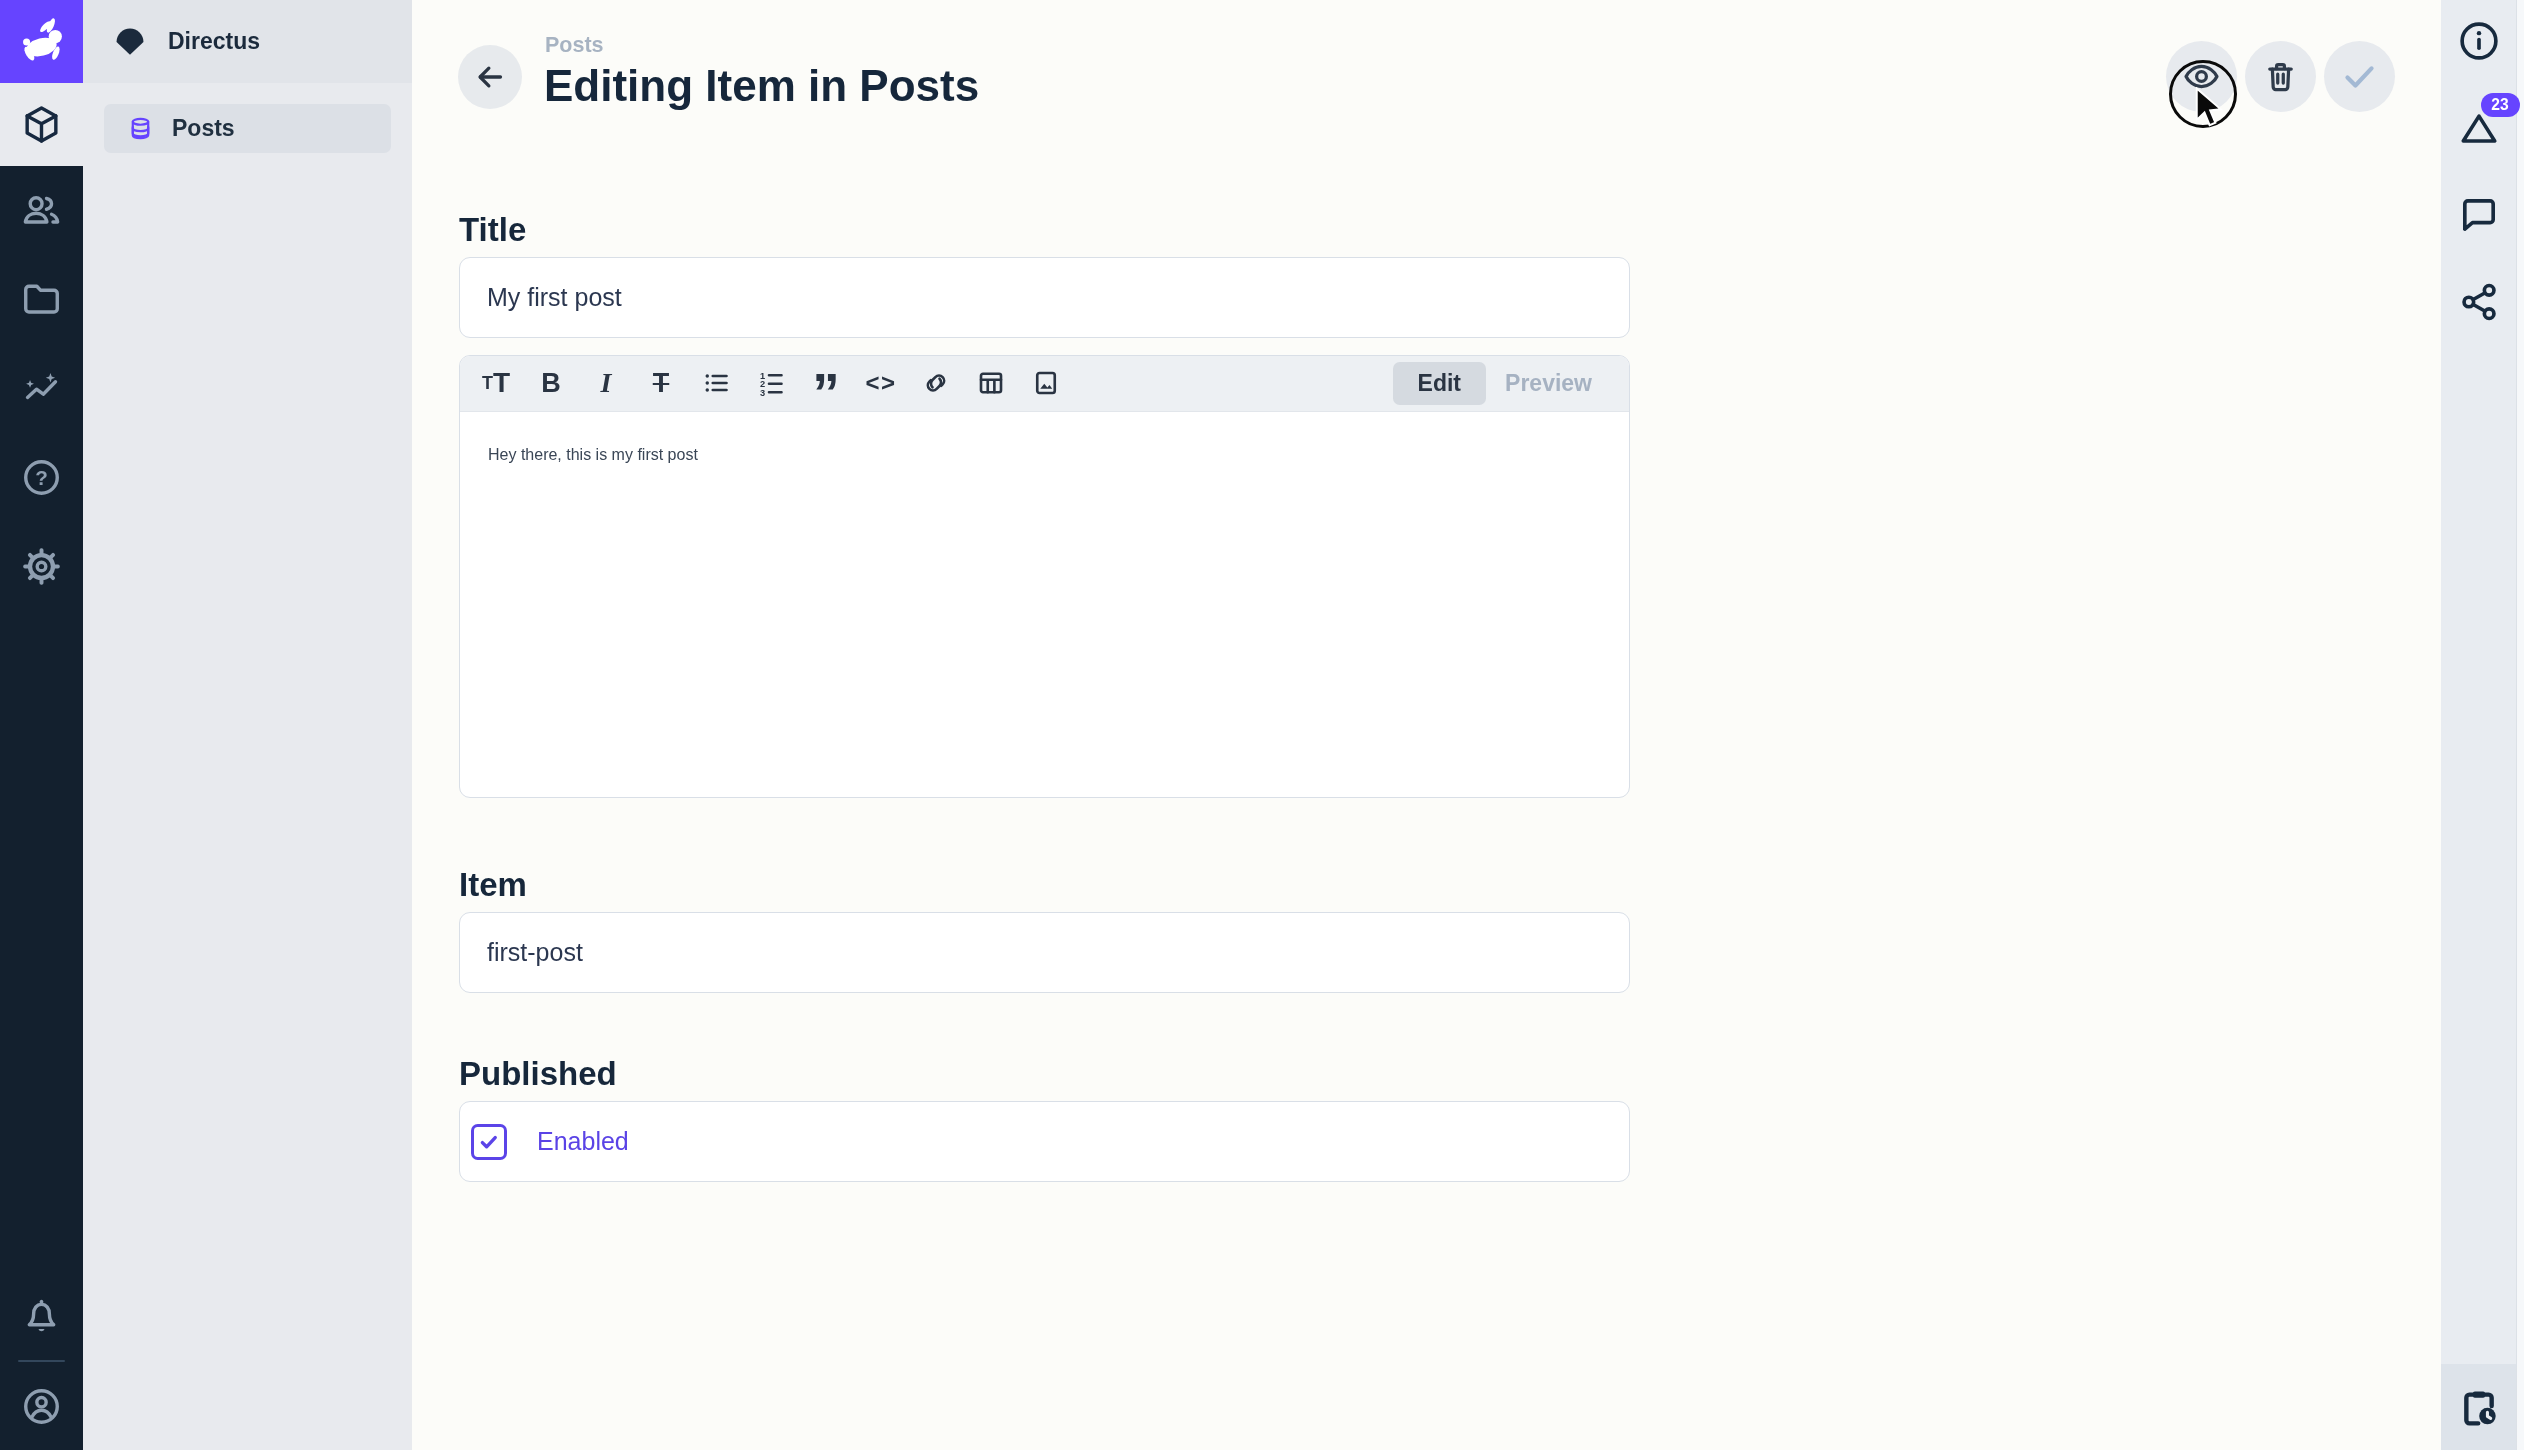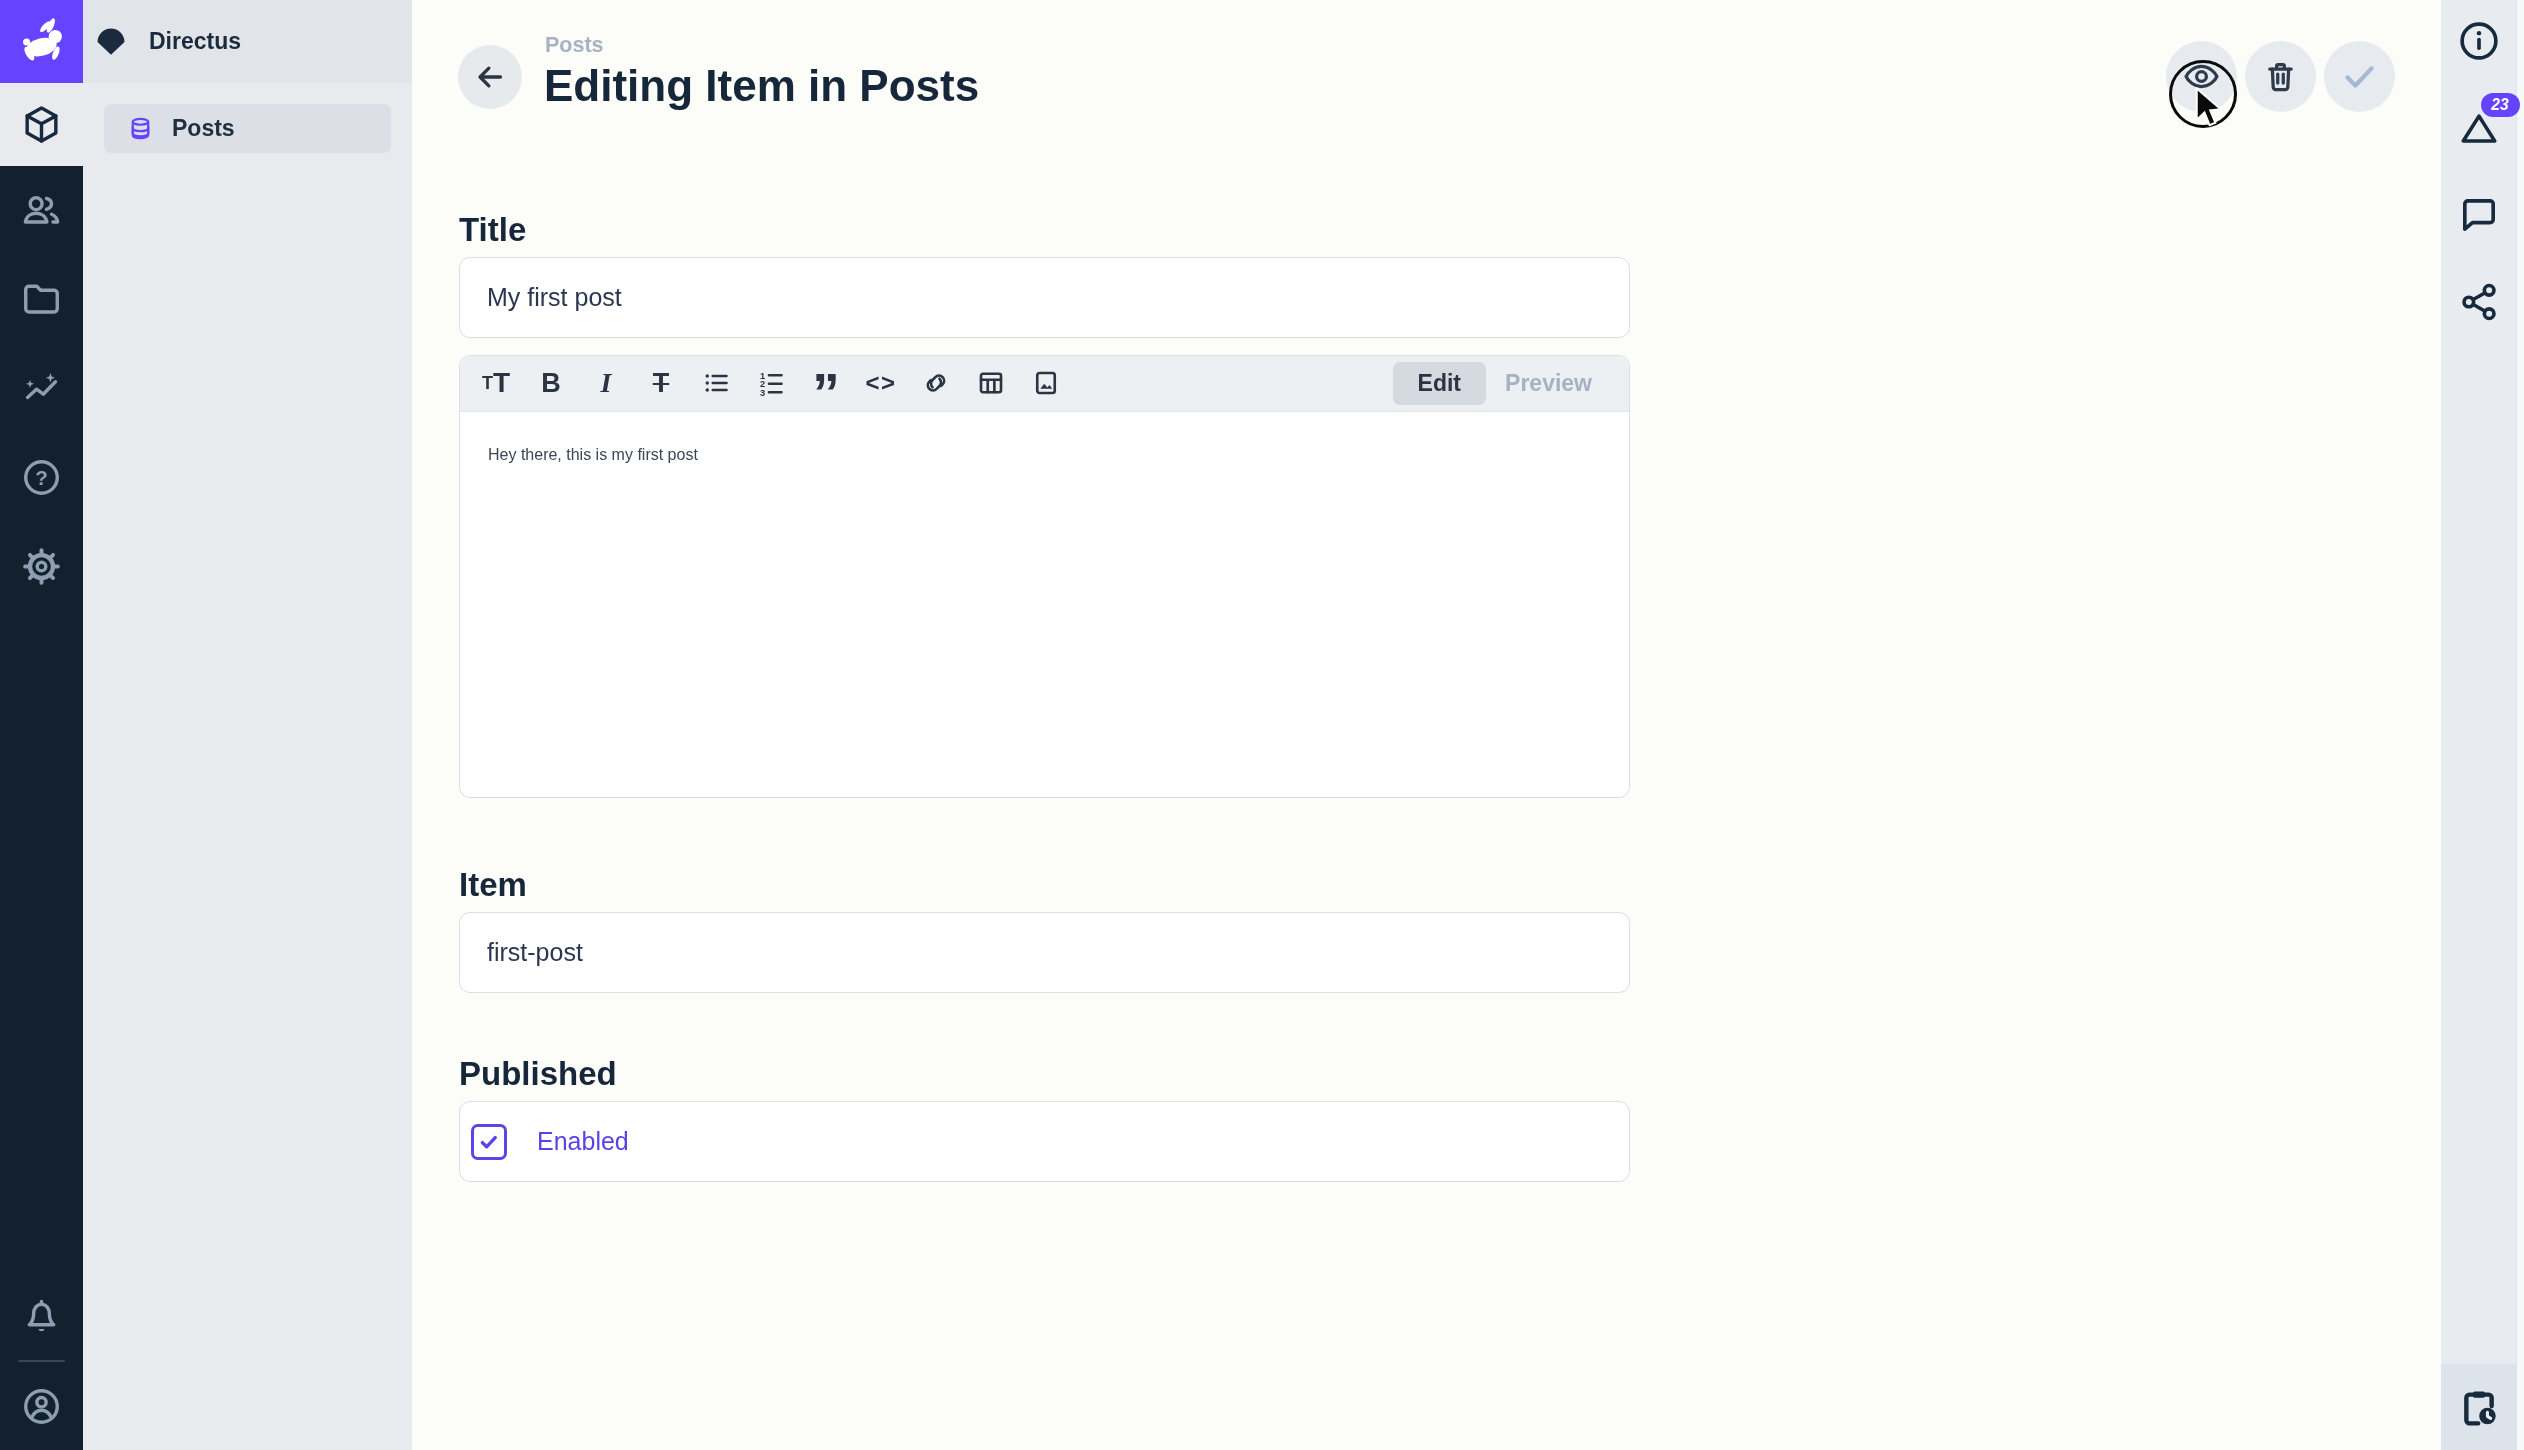--- a/index.html
+++ b/index.html
@@ -39,21 +39,21 @@
   .module-bottom { margin-top:auto; display:flex; flex-direction:column; align-items:center; width:100%; }
   .module-divider { width:47px; height:2.2px; background:#33475C; border-radius:1.5px; margin:0 auto; }
 
   
   .nav {
     width: 329px; height: 100%; background:#E8EAEE;
     flex-shrink:0; display:flex; flex-direction:column;
   }
   .nav-header {
     height:83px; background:#E1E4E9;
-    display:flex; align-items:center; padding-left:11px;
+    display:flex; align-items:center; padding-left:30px;
   }
   .project-icon { width:34px; height:34px; }
   .project-name { font-size:23px; font-weight:700; color:#1B2A3C; margin-left:21px; }
   .nav-body { padding:21px 21px 0 21px; }
   .nav-item {
     width:287px; height:49px; border-radius:6.7px; background:#DCE0E6;
     display:flex; align-items:center; padding-left:24px; cursor:pointer;
   }
   .nav-item-label { font-size:23px; font-weight:700; color:#203040; margin-left:19px; }
   .db-icon { width:25px; height:25px; stroke:#6644FF; fill:none; stroke-width:2.1; stroke-linecap:round; }
@@ -136,21 +136,21 @@
   .checkbox {
     width:36px; height:36px; border:3.7px solid #5B44E8; border-radius:6.7px;
     display:flex; align-items:center; justify-content:center; cursor:pointer; background:#fff;
   }
   .check-glyph { width:24px; height:24px; stroke:#5B44E8; stroke-width:3.4; fill:none; stroke-linecap:round; stroke-linejoin:round; }
   .checkbox-label { font-size:25px; color:#5A43E6; margin-left:30px; }
 
   
   .right-rail {
     width:75px; height:100%; background:#E8ECF1; flex-shrink:0;
-    display:flex; flex-direction:column; align-items:center; padding-top:18px;font-style:italic;
+    display:flex; flex-direction:column; align-items:center; padding-top:18px;
   }
   .rail-icon-wrap { position:relative; margin-bottom:41px; cursor:pointer; }
   .rail-icon { width:46px; height:46px; stroke:#172A3E; fill:none; stroke-width:1.9; stroke-linecap:round; stroke-linejoin:round; }
   .badge {
     position:absolute; top:-12px; right:-18px; height:24px; min-width:39px;
     background:#6644FF; color:#fff; border-radius:12px;
     font-size:15.6px; font-weight:700; display:flex; align-items:center; justify-content:center;
     padding:0 7.4px;
   }
   .rail-bottom {

